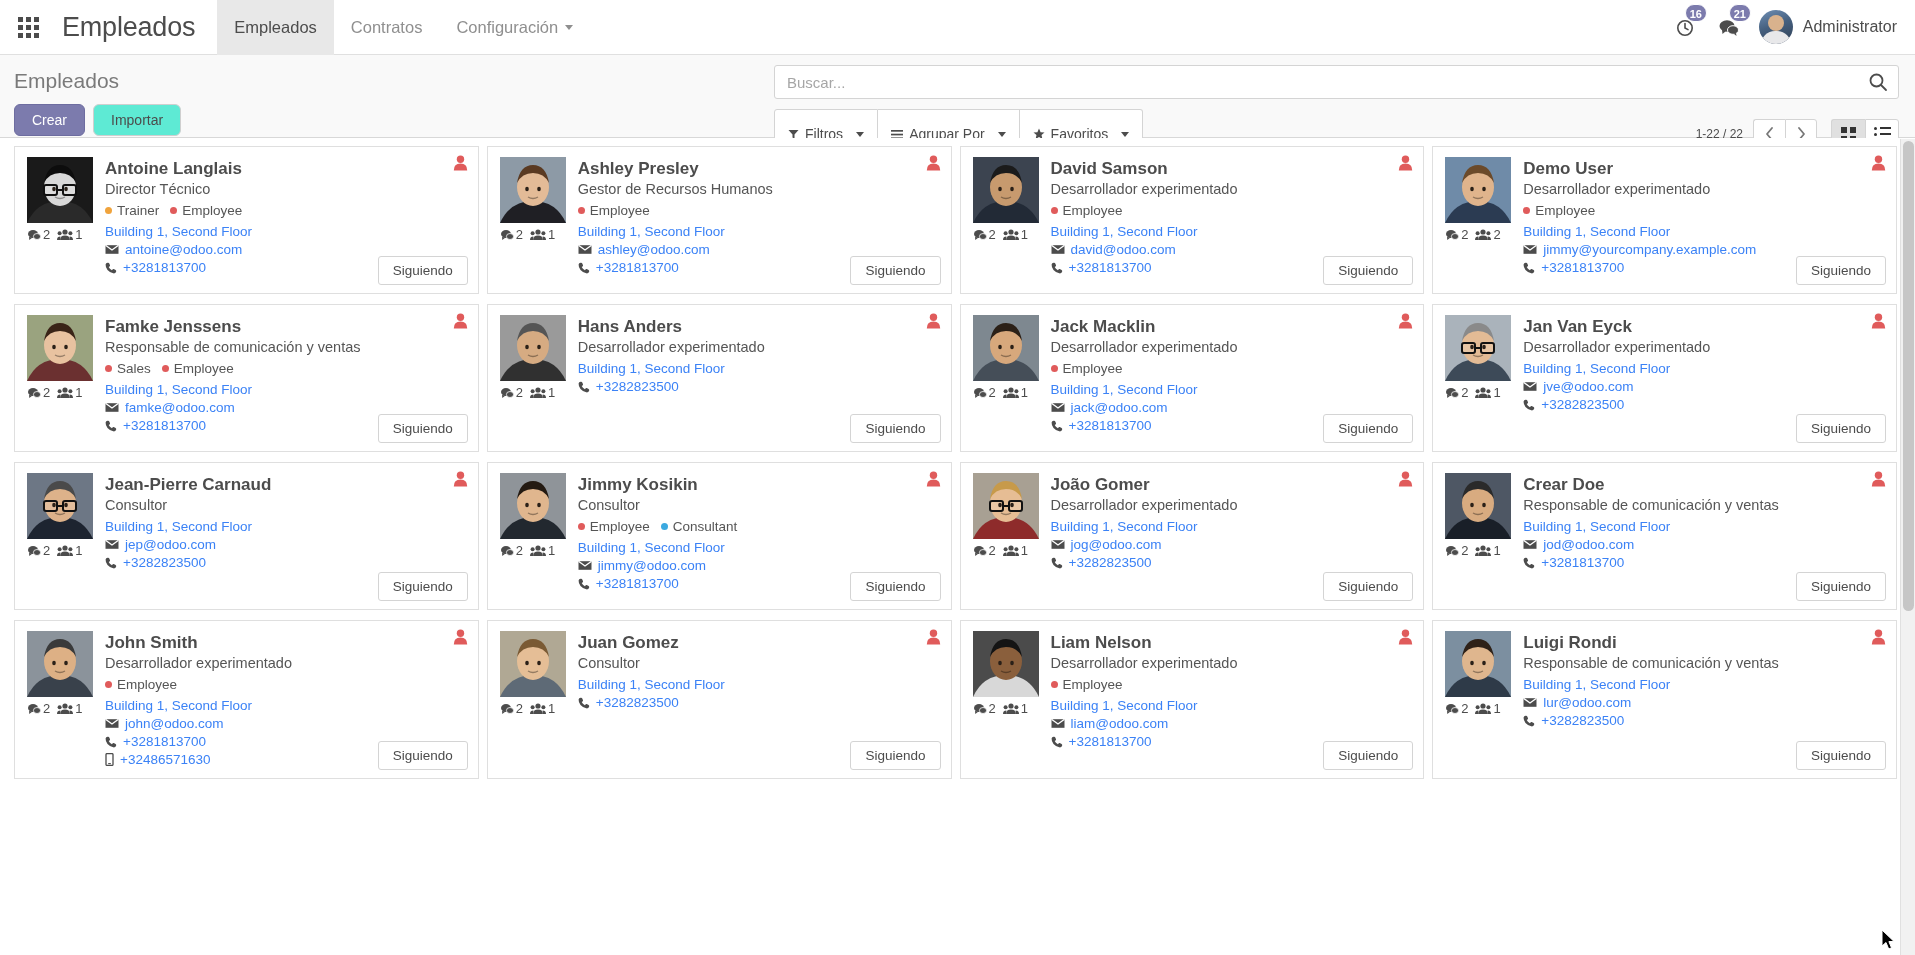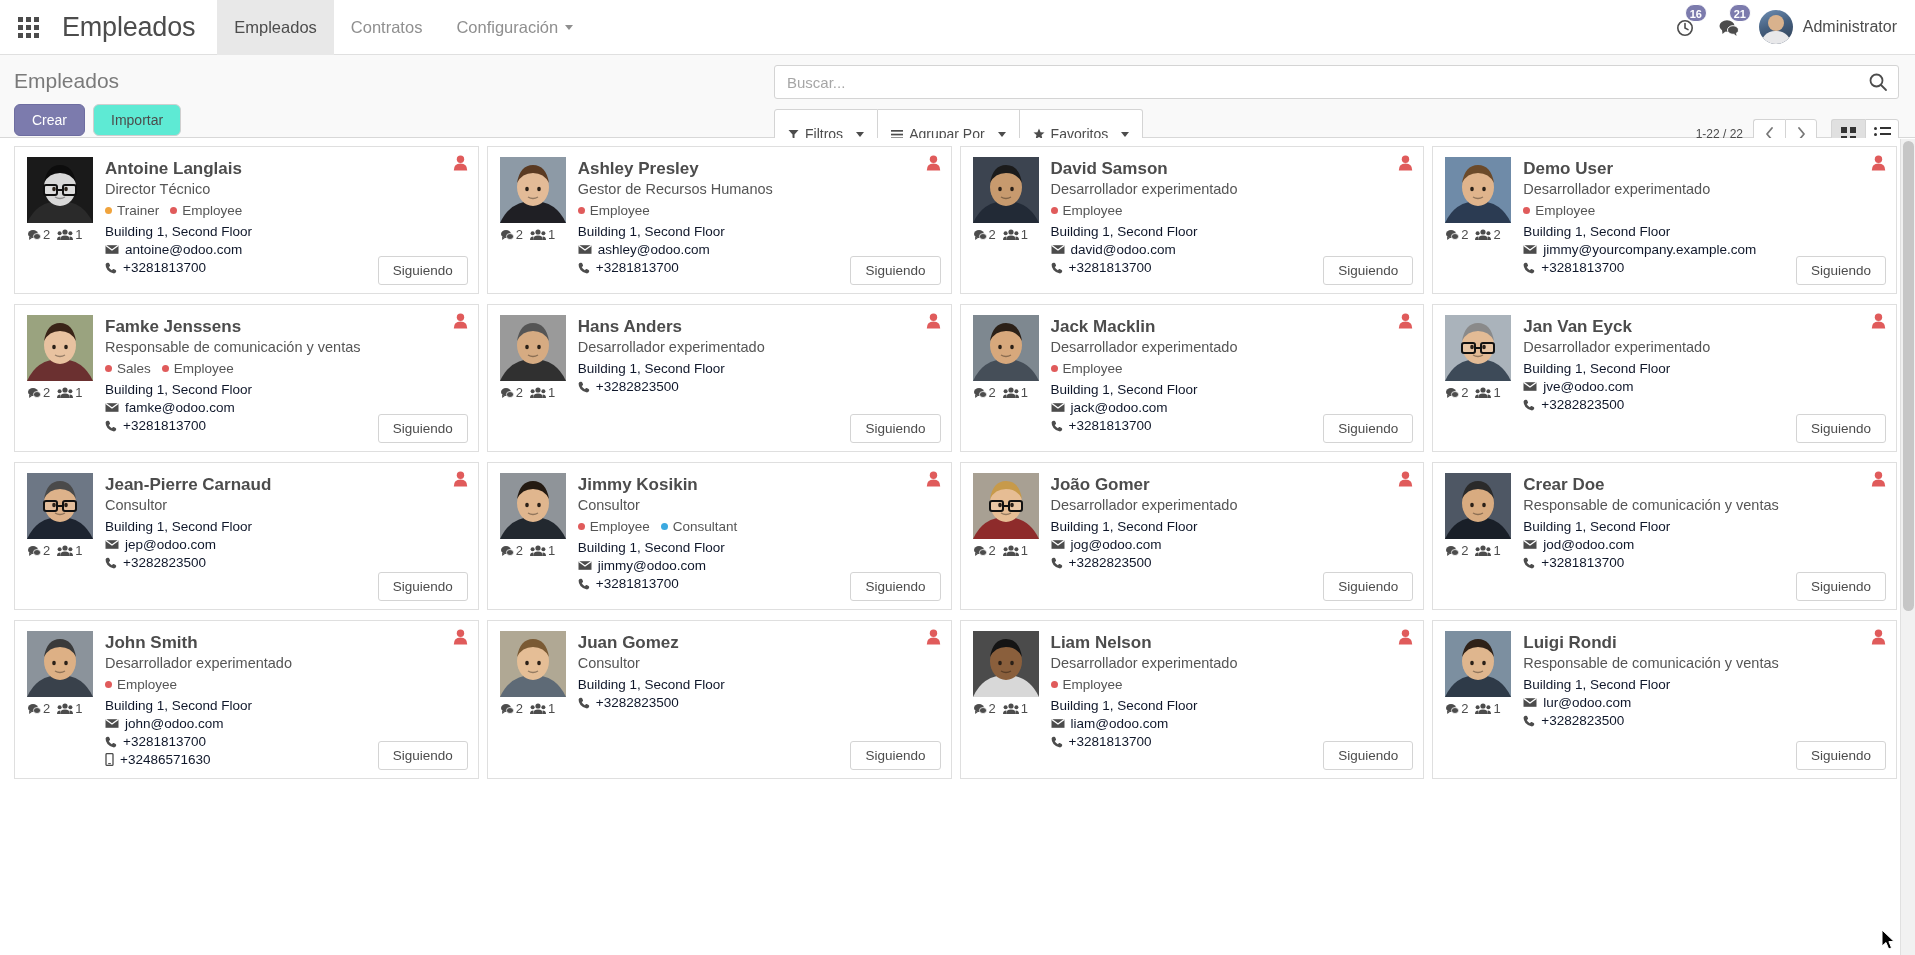--- a/index.html
+++ b/index.html
@@ -173,21 +173,21 @@
     margin-bottom: 2px; white-space: nowrap; overflow: hidden; text-overflow: ellipsis;
   }
   .emp-job {
     font-size: 14.5px; color: #555; margin-bottom: 6px;
     white-space: nowrap; overflow: hidden; text-overflow: ellipsis;
   }
   .tags { display: flex; gap: 11px; margin-bottom: 6px; flex-wrap: wrap; }
   .tag { font-size: 13.5px; color: #555; display: flex; align-items: center; gap: 5px; }
   .dot { width: 7px; height: 7px; border-radius: 50%; display: block; flex: none; }
   .meta-line {
-    font-size: 13.5px; color: #0f172a; margin-bottom: 3px;
+    font-size: 13.5px; color: #3b82f6; margin-bottom: 3px;
     display: flex; align-items: center; gap: 6px;
     white-space: nowrap; overflow: hidden; text-overflow: ellipsis;
   }
   .meta-line svg { flex: none; }
   .person-flag {
     position: absolute; top: 8px; right: 10px;
     color: #e05b5b; line-height: 0;
   }
   .follow-btn {
     position: absolute; right: 10px; bottom: 8px;

